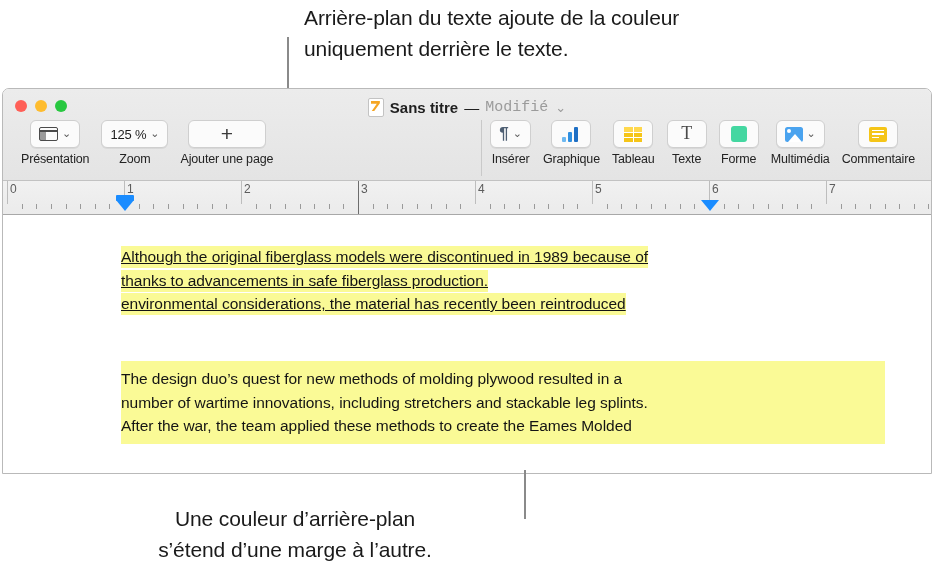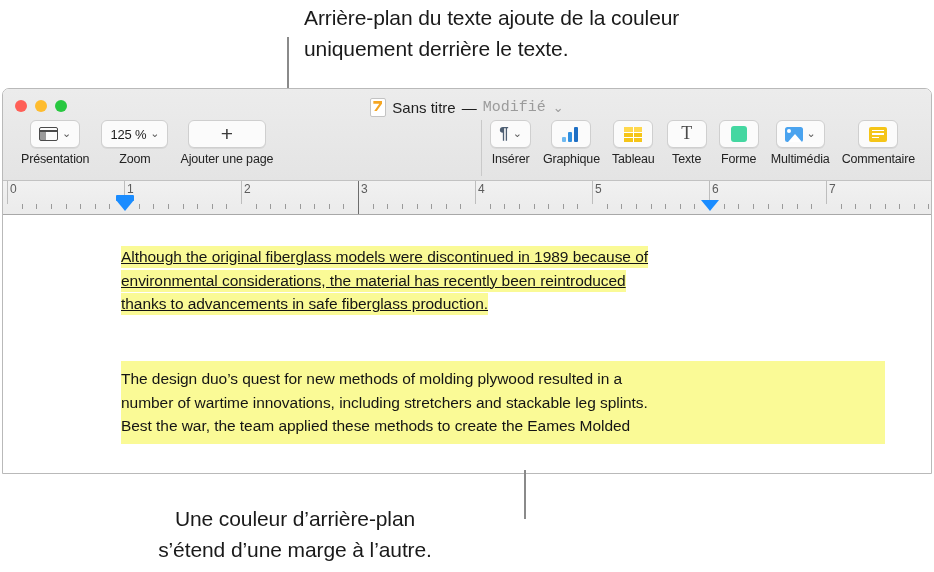--- a/index.html
+++ b/index.html
@@ -102,21 +102,21 @@
     flex: none;
   }
   #doc-icon::after {
     content: "";
     position: absolute;
     left: 2px; top: 2px;
     width: 9px; height: 10px;
     background: #f5a623;
     clip-path: polygon(0 0,100% 0,100% 22%,38% 100%,10% 100%,66% 28%,0 28%);
   }
-  #doc-title   { color: #1f1f1f; font-weight: normal; }
+  #doc-title   { color: #1f1f1f; font-weight: bold; }
   #doc-dash    { color: #1f1f1f; }
   #doc-status  { color: #9b9b9b; font-family: Liberation Mono, monospace; }
   #title-chevron {
     color: #9b9b9b;
     font-size: 13px;
     margin-left: 1px;
   }
 
   
   #tool-groups {
@@ -534,27 +534,27 @@
       <div class="ruler-tick" style="left: 910.75px;"></div>
       <div class="ruler-tick" style="left: 925.375px;"></div>
       <div class="margin-marker tall" style="left: 113px;"></div>
       <div class="margin-marker" style="left: 698px;"></div>
     </div>
 
   <div id="doc-canvas">
 
     <div class="para" id="para-1">
         <div class="line"><span>Although the original fiberglass models were discontinued in 1989 because of</span></div>
+        <div class="line"><span>thanks to advancements in safe fiberglass production.</span></div>
         <div class="line"><span>environmental considerations, the material has recently been reintroduced</span></div>
-        <div class="line"><span>thanks to advancements in safe fiberglass production.</span></div>
       </div>
     <div class="para" id="para-2">
         <div class="line"><span>The design duo’s quest for new methods of molding plywood resulted in a</span></div>
         <div class="line"><span>number of wartime innovations, including stretchers and stackable leg splints.</span></div>
-        <div class="line"><span>Best the war, the team applied these methods to create the Eames Molded</span></div>
+        <div class="line"><span>After the war, the team applied these methods to create the Eames Molded</span></div>
       </div>
 
   </div>
 </div>
 
 <div class="leader" id="leader-bottom"></div>
 <div class="caption" id="caption-bottom">Une couleur d’arrière-plan
 s’étend d’une marge à l’autre.</div>
 
 </body></html>

